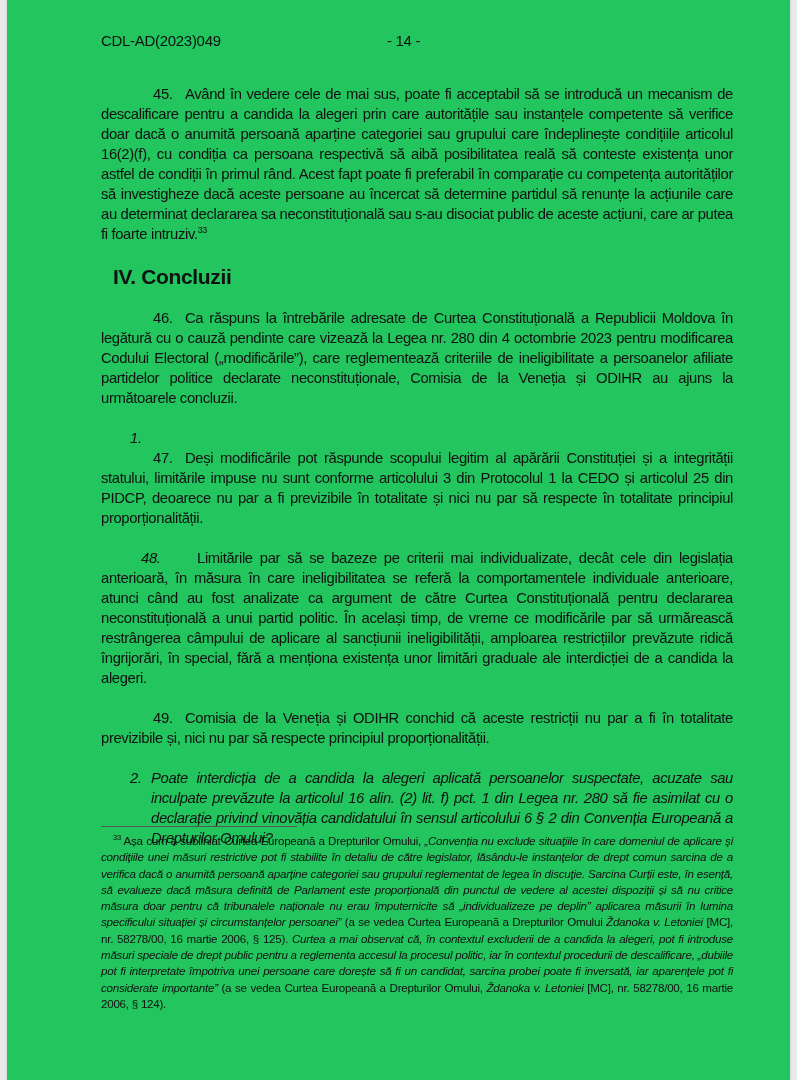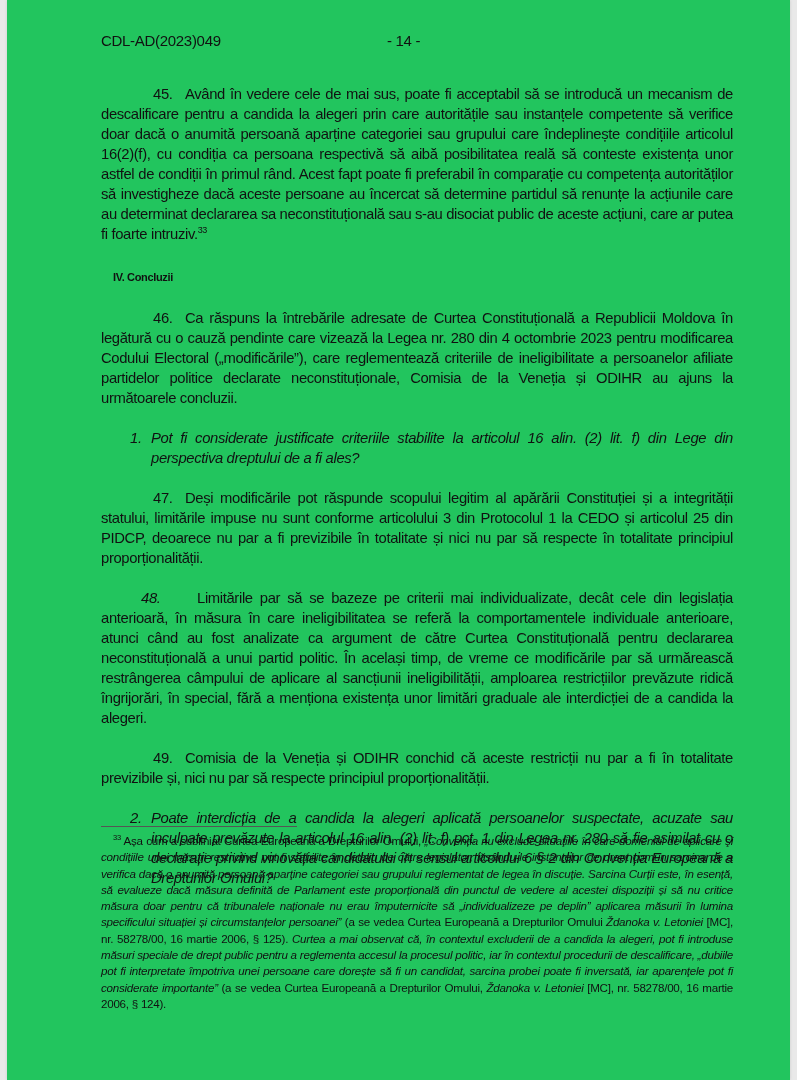--- a/index.html
+++ b/index.html
@@ -21,21 +21,21 @@
   .header .ref { position: absolute; left: 0; }
   .header .pg { position: absolute; left: 286px; }
   .content {
     position: absolute; left: 94px; top: 84px; width: 632px;
     font-size: 14.8px; line-height: 20px; letter-spacing: -0.35px;
   }
   .para { margin: 0; text-align: justify; }
   .para .num { display: inline-block; width: 44px; padding-left: 12px; box-sizing: border-box; margin-left: 40px; }
   .para.p48 .num { width: 56px; padding-left: 0; font-style: italic; }
   .gap-45 { height: 23px; }
-  .section-title { margin: 0; font-weight: bold; font-size: 11px; padding-left: 12px; }
+  .section-title { margin: 0; font-weight: bold; font-size: 21px; padding-left: 12px; }
   .gap-sec { height: 21px; }
   .q {
     margin: 0; font-style: italic; position: relative;
     padding-left: 50px; text-align: justify;
   }
   .q .qnum { position: absolute; left: 29px; font-style: italic; }
   .gap { height: 20px; }
   sup { font-size: 9px; line-height: 0; vertical-align: super; }
   .footnote-rule {
     position: absolute; left: 94px; top: 826px; width: 196px; height: 1px;
@@ -65,21 +65,21 @@
     <p class="para"><span class="num">45.</span><span>Având în vedere cele de mai sus, poate fi acceptabil să se introducă un mecanism de descalificare pentru a candida la alegeri prin care autoritățile sau instanțele competente să verifice doar dacă o anumită persoană aparține categoriei sau grupului care îndeplinește condițiile articolul 16(2)(f), cu condiția ca persoana respectivă să aibă posibilitatea reală să conteste existența unor astfel de condiții în primul rând. Acest fapt poate fi preferabil în comparație cu competența autorităților să investigheze dacă aceste persoane au încercat să determine partidul să renunțe la acțiunile care au determinat declararea sa neconstituțională sau s-au disociat public de aceste acțiuni, care ar putea fi foarte intruziv.</span><sup>33</sup></p>
 
     <div class="gap-45"></div>
     <p class="section-title">IV. Concluzii</p>
     <div class="gap-sec"></div>
 
     <p class="para"><span class="num">46.</span><span>Ca răspuns la întrebările adresate de Curtea Constituțională a Republicii Moldova în legătură cu o cauză pendinte care vizează la Legea nr. 280 din 4 octombrie 2023 pentru modificarea Codului Electoral („modificările”), care reglementează criteriile de ineligibilitate a persoanelor afiliate partidelor politice declarate neconstituționale, Comisia de la Veneția și ODIHR au ajuns la următoarele concluzii.</span></p>
 
     <div class="gap"></div>
 
-    <p class="q"><span class="qnum">1.</span><span>Pot fi considerate justificate criteriile stabilite la articolul 16 alin. (2) lit. f) din Lege din perspectiva dreptului de a fi ales?</span></p>
+    <p class="q"><span class="qnum">1.</span></p>
 
     <div class="gap"></div>
 
     <p class="para"><span class="num">47.</span><span>Deși modificările pot răspunde scopului legitim al apărării Constituției și a integrității statului, limitările impuse nu sunt conforme articolului 3 din Protocolul 1 la CEDO și articolul 25 din PIDCP, deoarece nu par a fi previzibile în totalitate și nici nu par să respecte în totalitate principiul proporționalității.</span></p>
 
     <div class="gap"></div>
 
     <p class="para p48"><span class="num">48.</span><span>Limitările par să se bazeze pe criterii mai individualizate, decât cele din legislația anterioară, în măsura în care ineligibilitatea se referă la comportamentele individuale anterioare, atunci când au fost analizate ca argument de către Curtea Constituțională pentru declararea neconstituțională a unui partid politic. În același timp, de vreme ce modificările par să urmărească restrângerea câmpului de aplicare al sancțiunii ineligibilității, amploarea restricțiilor prevăzute ridică îngrijorări, în special, fără a menționa existența unor limitări graduale ale interdicției de a candida la alegeri.</span></p>
 
     <div class="gap"></div>

